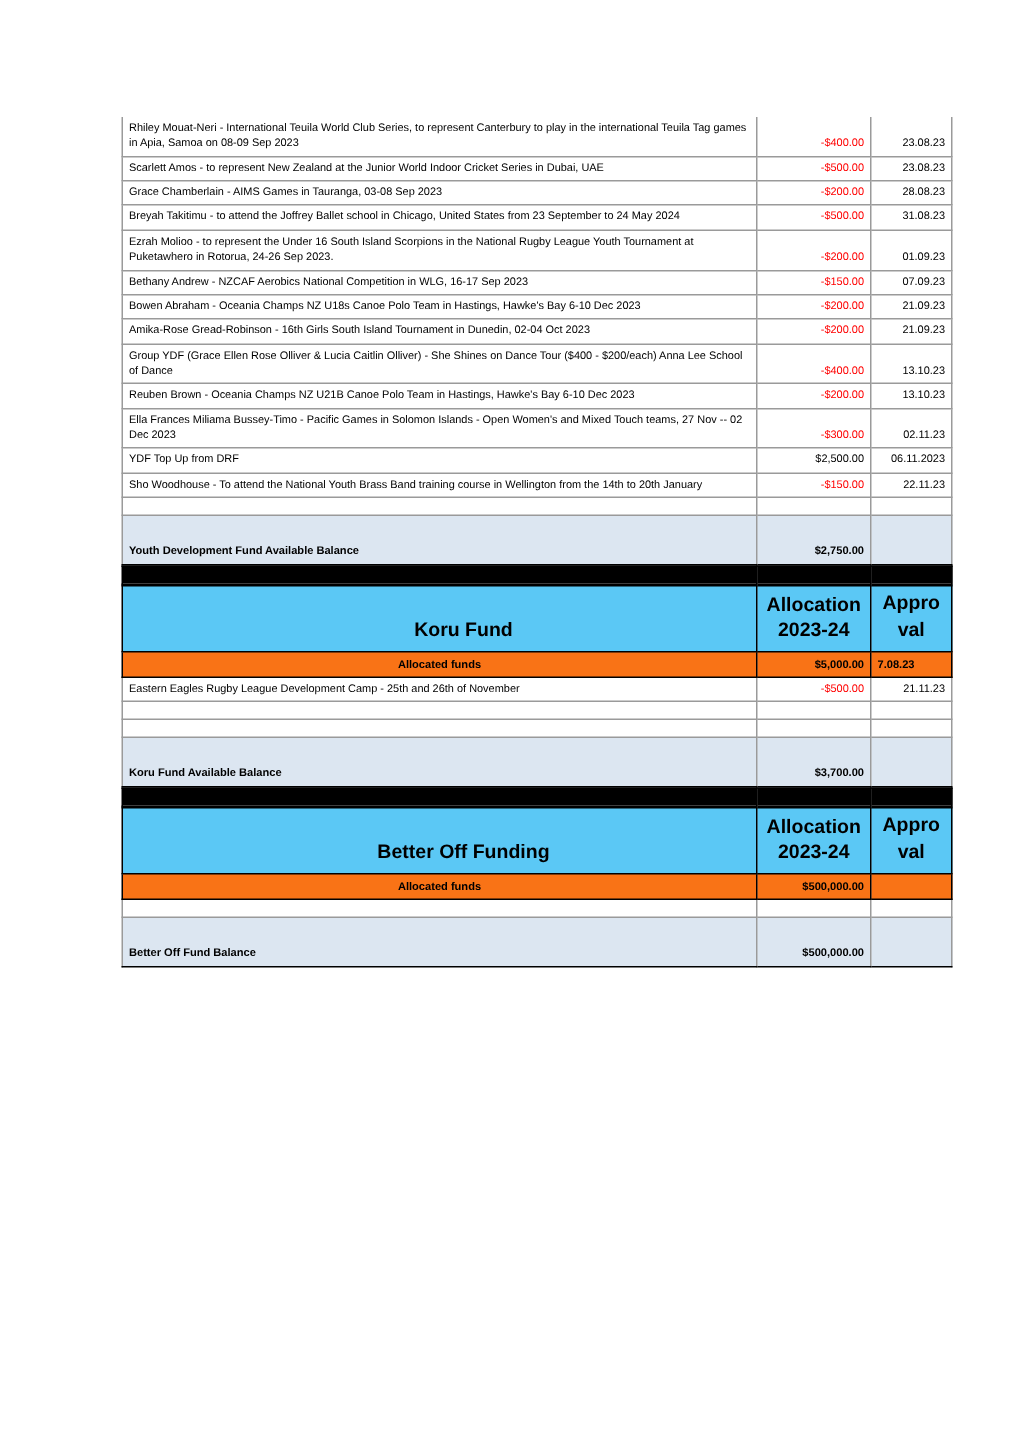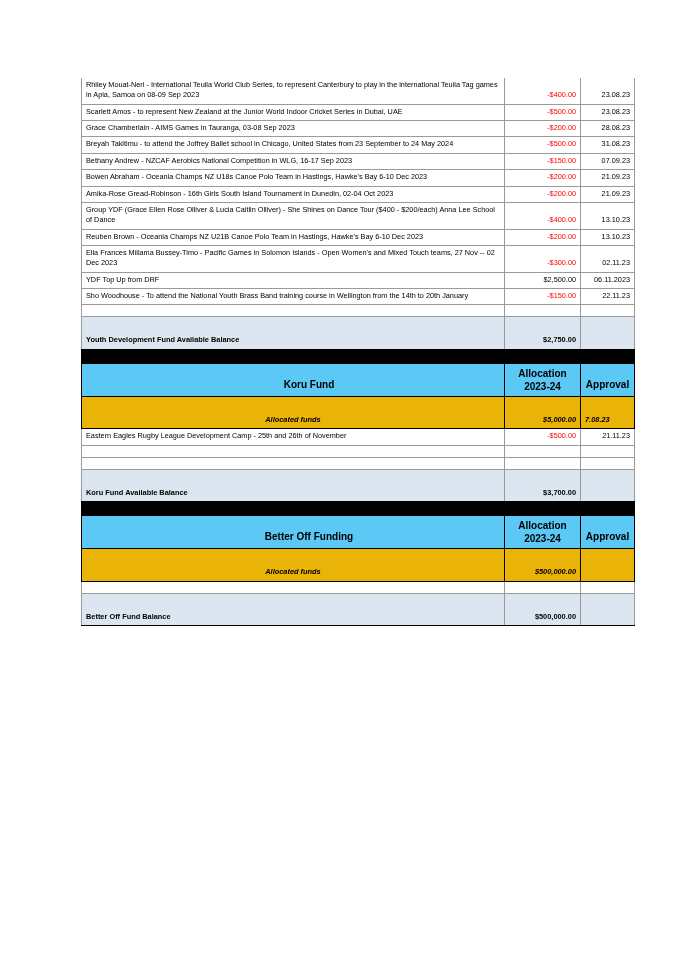--- a/index.html
+++ b/index.html
@@ -95,21 +95,21 @@
     background: #000000;
     height: 11px;
     padding: 0;
     border-color: #000000;
   }
 
   
   tr.section-head td {
     background: #5bc8f5;
     font-weight: bold;
-    font-size: 10px;
+    font-size: 13px;
     height: 26px;
     vertical-align: bottom;
     padding-bottom: 4px;
     border-color: #000000;
   }
   tr.section-head td.title {
     text-align: center;
     padding-left: 36px;
   }
   tr.section-head td.alloc-head {
@@ -117,27 +117,26 @@
     vertical-align: middle;
     line-height: 1.3;
     padding-bottom: 2px;
   }
   tr.section-head td.appr-head {
     text-align: center;
   }
 
   
   tr.allocated td {
-    background: #eab308;
+    background: #f97316;
     font-weight: bold;
     font-size: 7.4px;
-    padding-top: 18px;
+    padding-top: 3px;
     padding-bottom: 3px;
     border-color: #000000;
-    font-style: italic;
   }
   tr.allocated td.desc   { text-align: center; }
   tr.allocated td.amount { text-align: right; }
   tr.allocated td.appr   { text-align: left; }
 
   
   table.continued tr:first-child td { border-top: none; margin-top: 26px; }
 </style>
 </head>
 <body>
@@ -163,20 +162,25 @@
           </tr>
           <tr>
             <td class="desc">Grace Chamberlain - AIMS Games in Tauranga, 03-08 Sep 2023</td>
             <td class="amount neg">-$200.00</td>
             <td class="appr">28.08.23</td>
           </tr>
           <tr>
             <td class="desc">Breyah Takitimu - to attend the Joffrey Ballet school in Chicago, United States from 23 September to 24 May 2024</td>
             <td class="amount neg">-$500.00</td>
             <td class="appr">31.08.23</td>
+          </tr>
+          <tr>
+            <td class="desc">Ezrah Molioo -  to represent the Under 16 South Island Scorpions in the National Rugby League Youth Tournament at Puketawhero in Rotorua, 24-26 Sep 2023.</td>
+            <td class="amount neg">-$200.00</td>
+            <td class="appr">01.09.23</td>
           </tr>
           <tr>
             <td class="desc">Bethany Andrew - NZCAF Aerobics National Competition in WLG, 16-17 Sep 2023</td>
             <td class="amount neg">-$150.00</td>
             <td class="appr">07.09.23</td>
           </tr>
           <tr>
             <td class="desc">Bowen Abraham - Oceania Champs NZ U18s Canoe Polo Team in Hastings, Hawke's Bay 6-10 Dec 2023</td>
             <td class="amount neg">-$200.00</td>
             <td class="appr">21.09.23</td>

